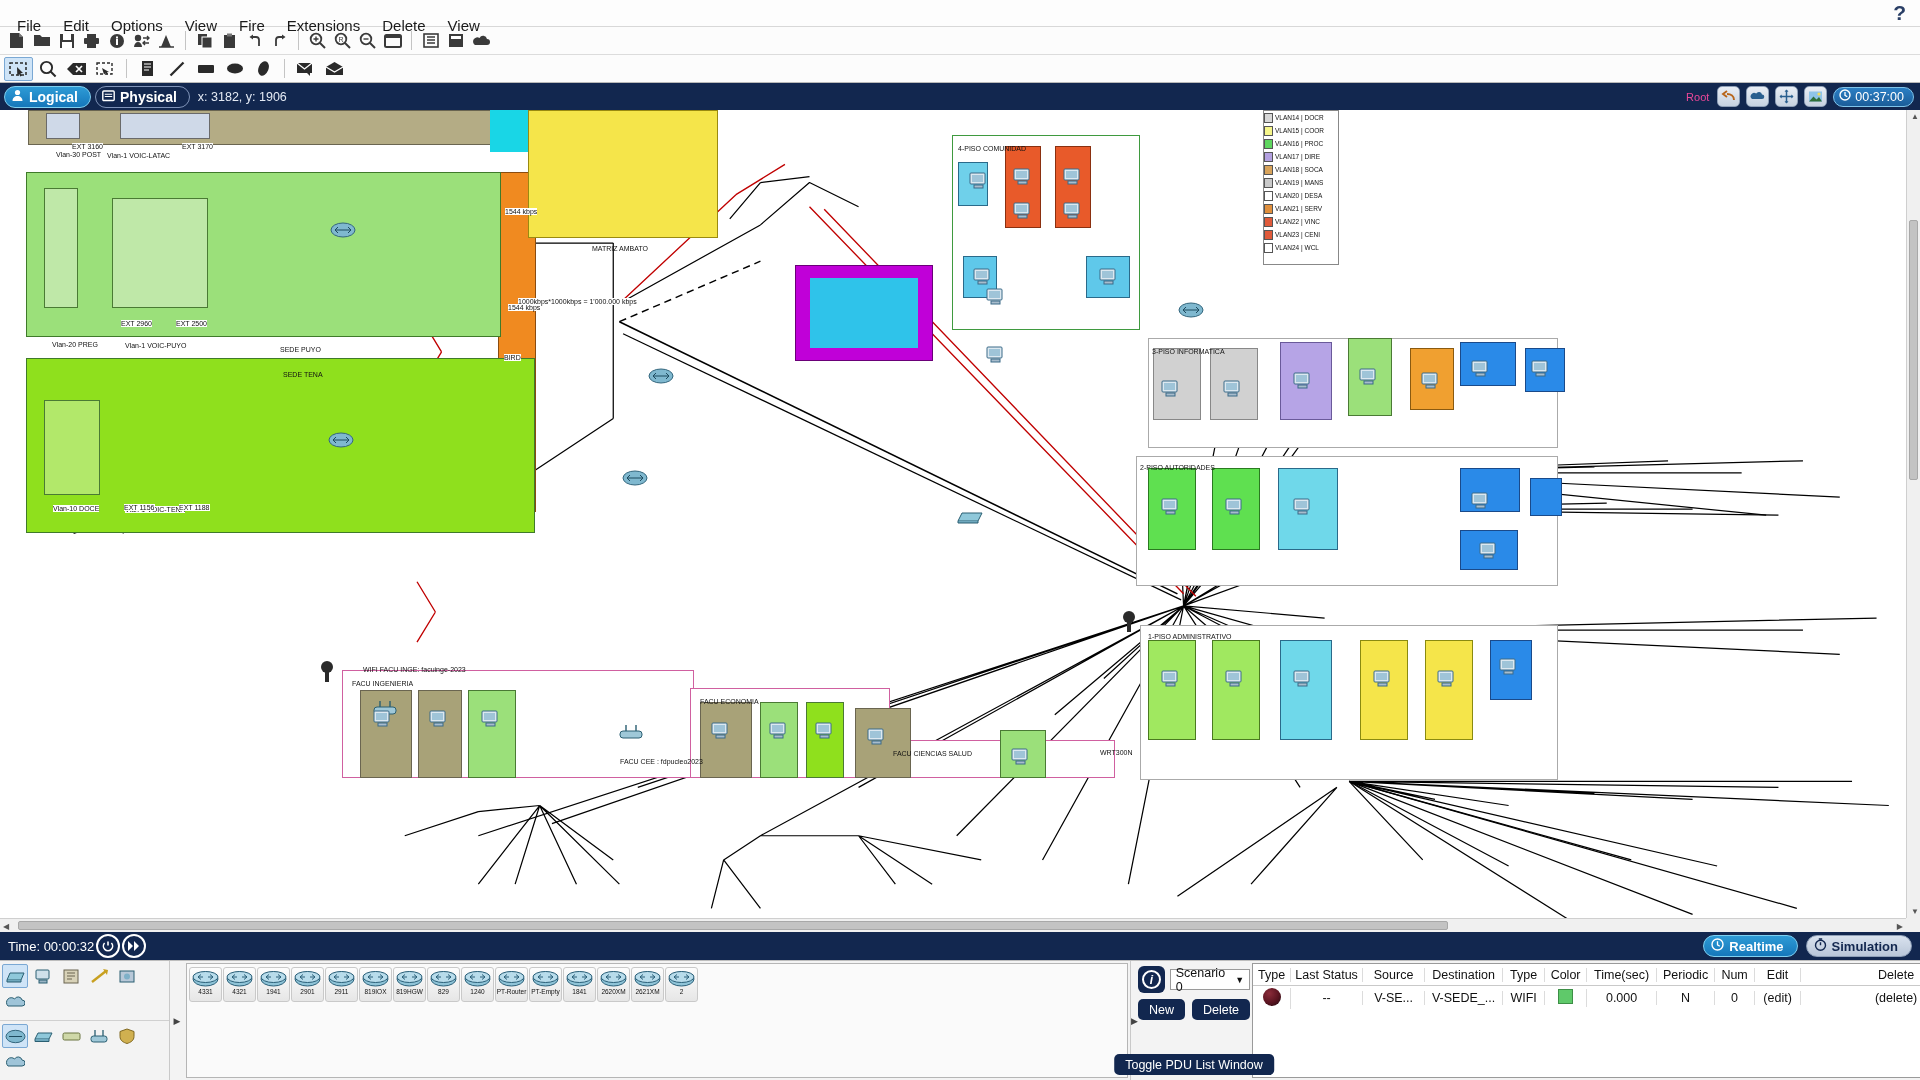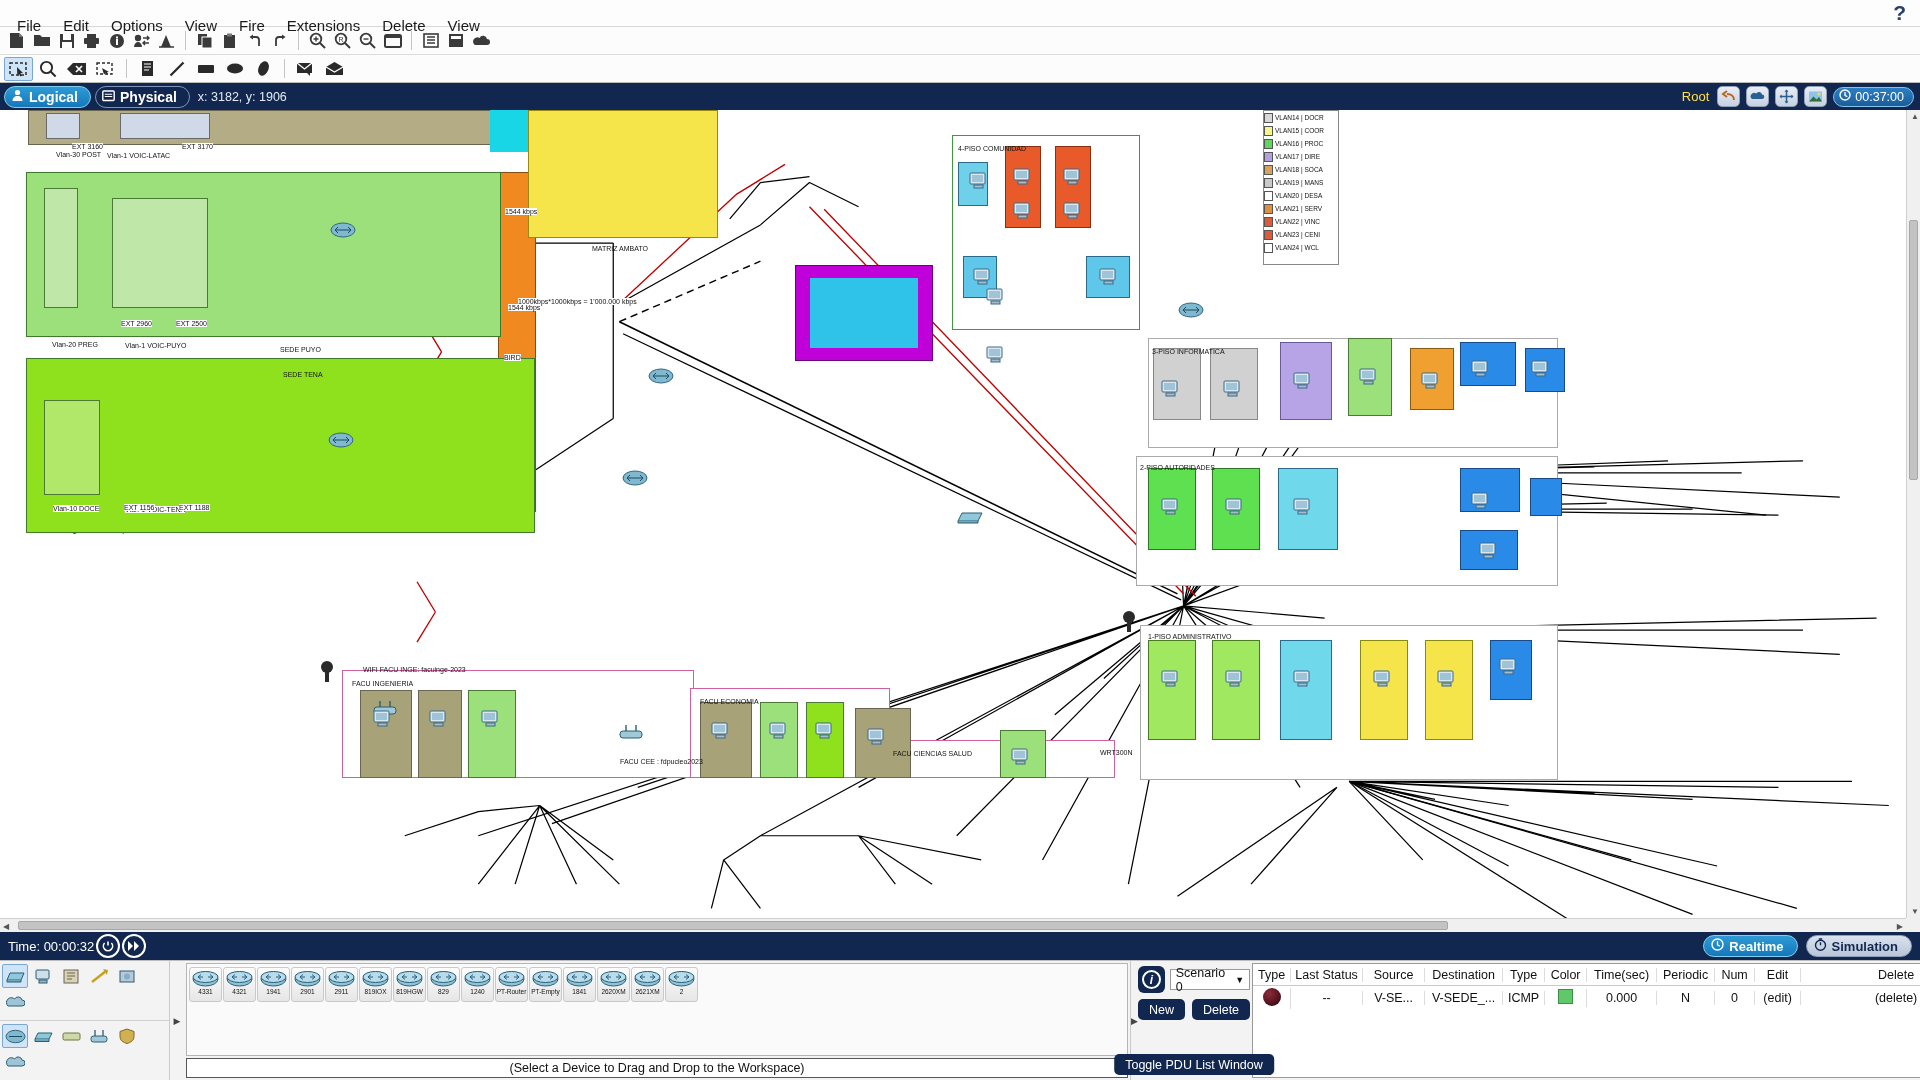--- a/index.html
+++ b/index.html
@@ -30,21 +30,21 @@
   
   .navbar { height:27px; background:#12274f; display:flex; align-items:center;
     padding-left:4px; flex:0 0 auto; position:relative; color:#fff; }
   .pillbtn { height:22px; border-radius:11px; display:flex; align-items:center;
     gap:5px; padding:0 12px 0 6px; margin-right:4px; font-size:14px; font-weight:bold; }
   .pill-logical { background:linear-gradient(#2e9bd6,#1577ba); border:1px solid #7fd0f0; color:#fff; }
   .pill-physical { background:#12274f; border:1px solid #7f93b8; color:#fff;text-align:right; }
   .navcoords { font-size:12.5px; color:#e4eaf4; margin-left:4px; }
   .nav-right { position:absolute; right:6px; top:0; height:27px; display:flex;
     align-items:center; gap:6px; }
-  .nav-root { font-size:13px; color:#fde047; margin-right:2px; }
+  .nav-root { font-size:11px; color:#ec4899; margin-right:2px; }
   .circbtn { width:23px; height:21px; border-radius:5px;
     background:linear-gradient(#e9eef5,#c6d1e0); border:1px solid #8fa0b8;
     display:flex; align-items:center; justify-content:center; }
   .timerbox { height:20px; border-radius:10px; background:linear-gradient(#2b7fc4,#1b5d99);
     border:1px solid #7fc4ea; display:flex; align-items:center; gap:4px;
     padding:0 9px 0 5px; font-size:12.5px; color:#fff; }
 
   
   .workspace { position:relative; flex:1 1 auto; background:#ffffff; overflow:hidden; }
   .canvas-clip { position:absolute; inset:0 14px 14px 0; overflow:hidden; }
@@ -1114,21 +1114,20 @@
             <div class="icn">
               <svg width="27" height="17" viewBox="0 0 27 17">
                 <ellipse cx="13.5" cy="9" rx="12.5" ry="7" fill="#8fc4d8" stroke="#2a5f78"></ellipse>
                 <ellipse cx="13.5" cy="7" rx="12.5" ry="5.5" fill="#b8dceb" stroke="#2a5f78"></ellipse>
                 <path d="M6 7h5M16 7h5M9 4.5l-3 2.5 3 2.5M18 4.5l3 2.5-3 2.5" stroke="#2a5f78" stroke-width="1" fill="none"></path>
               </svg>
             </div>
             <div class="nm">2</div>
           </div>
         </div>
-      <div class="statusbar">(Select a Device to Drag and Drop to the Workspace)</div>
     </div>
 
     <div class="pdupanel">
       <div class="pdu-left-edge">▶</div>
       <div class="pdu-left">
         <div class="pdu-scen">
           <div class="info-circle">
             <div class="ring">i</div>
           </div>
           <div class="scen-sel">
@@ -1157,21 +1156,21 @@
           <div class="pcell c-edit">Edit</div>
           <div class="pcell c-del">Delete</div>
         </div>
         <div class="pdu-row">
           <div class="pcell c-fire">
             <span class="fireball"></span>
           </div>
           <div class="pcell c-last">--</div>
           <div class="pcell c-src">V-SE...</div>
           <div class="pcell c-dst">V-SEDE_...</div>
-          <div class="pcell c-typ">ICMP</div>
+          <div class="pcell c-typ">WIFI</div>
           <div class="pcell c-col">
             <span class="swatch" id="pdu-swatch" style="background: rgb(95, 201, 106);"></span>
           </div>
           <div class="pcell c-time">0.000</div>
           <div class="pcell c-per">N</div>
           <div class="pcell c-num">0</div>
           <div class="pcell c-edit">(edit)</div>
           <div class="pcell c-del">(delete)</div>
         </div>
       </div>

